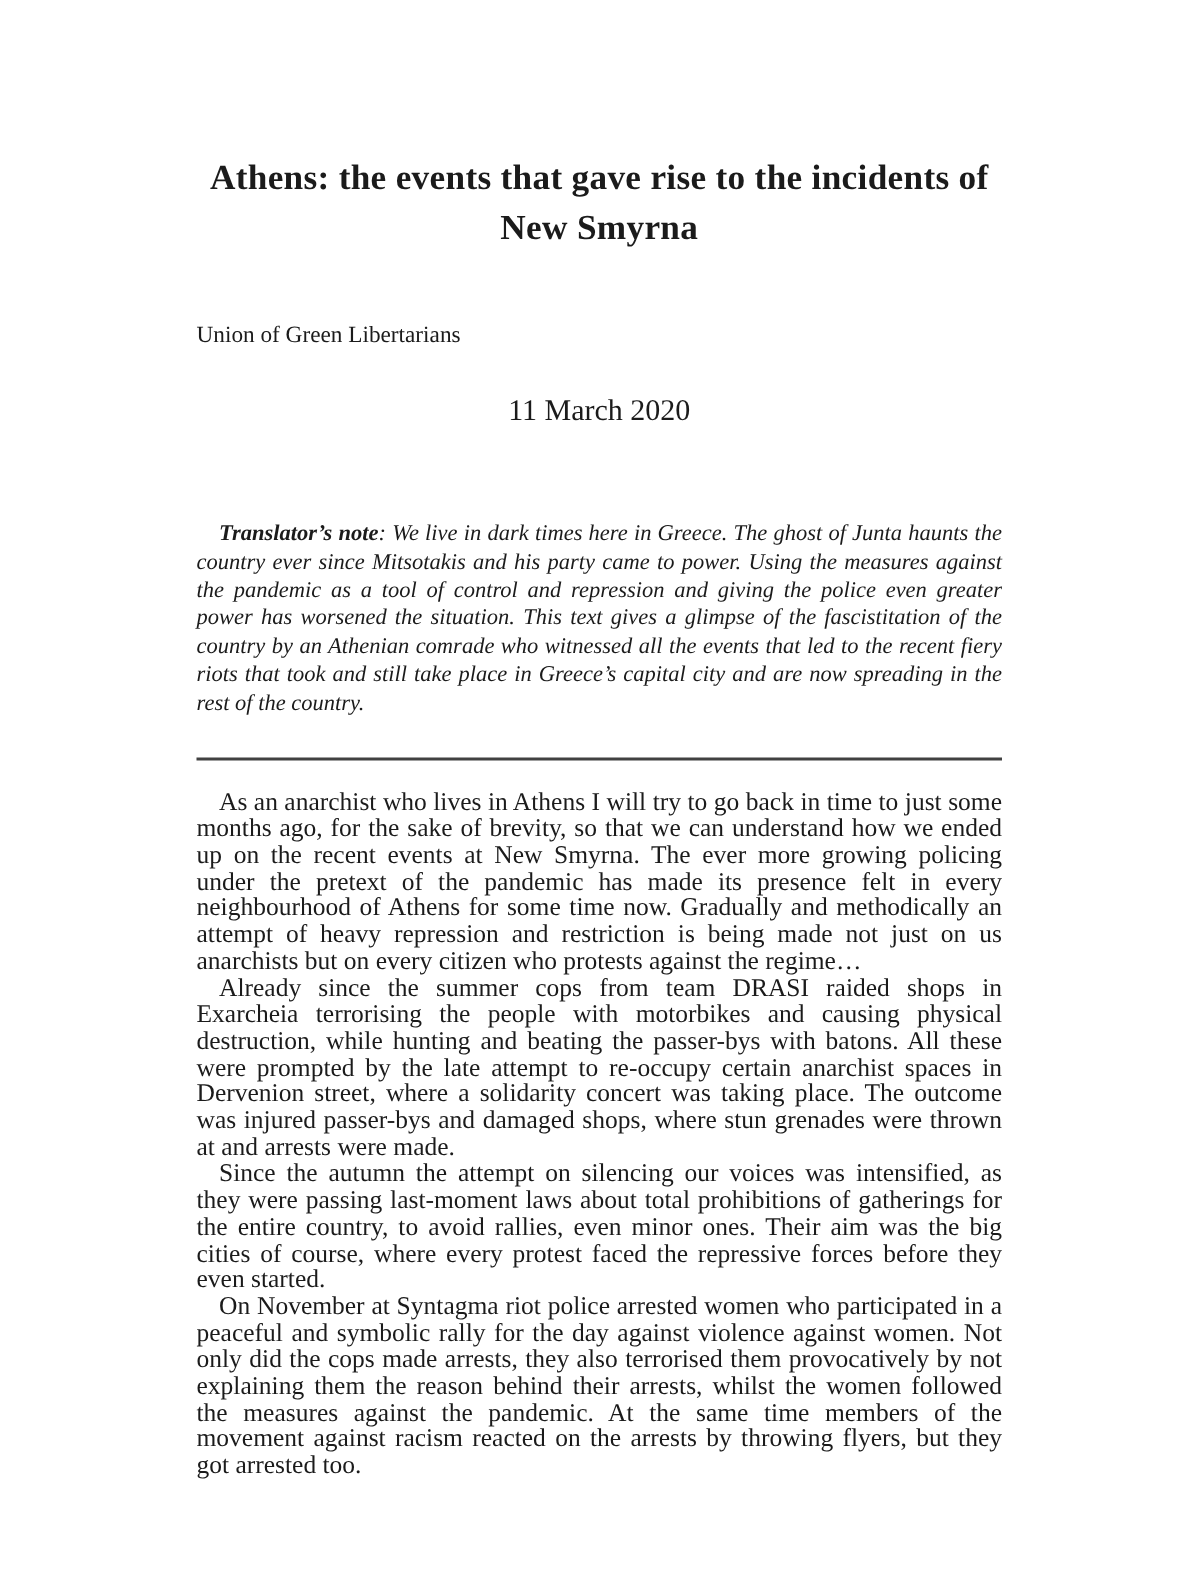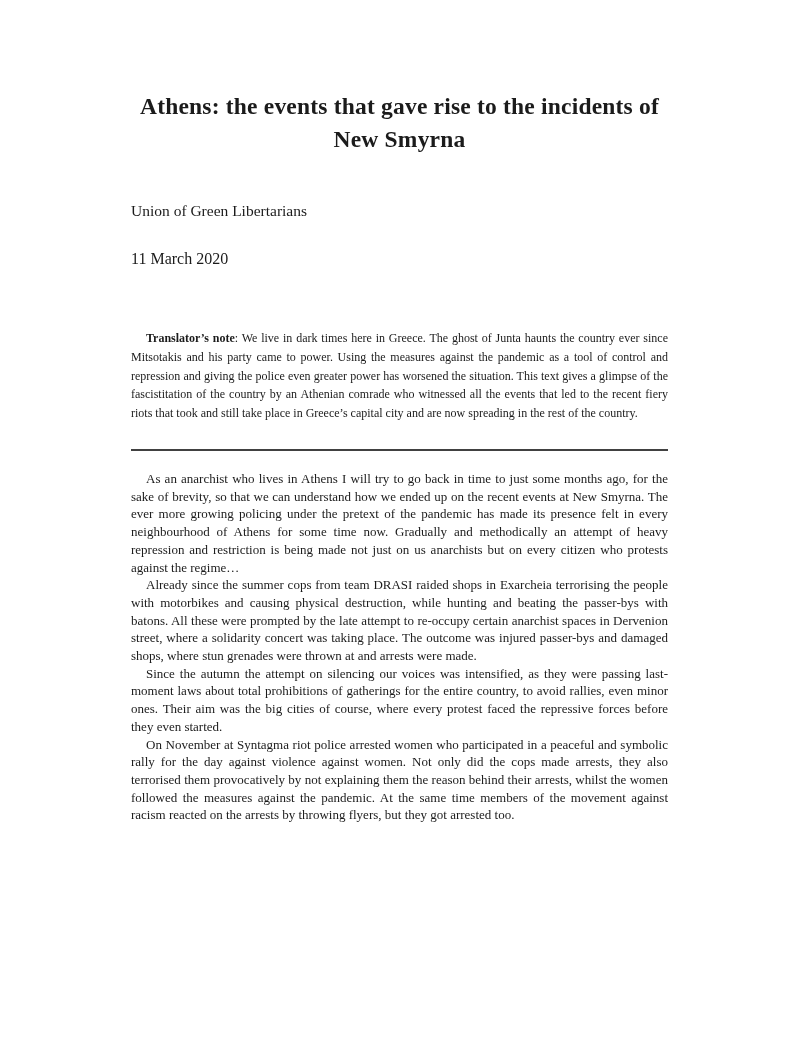--- a/index.html
+++ b/index.html
@@ -11,62 +11,63 @@
     position: relative;
     width: 799px;
     height: 1064px;
     background: #ffffff;
     color: #1b1b1b;
     font-family: "Liberation Serif", "DejaVu Serif", serif;
     overflow: hidden;
   }
   .content {
     width: 537px;
-    margin: 0 auto;
+    margin: 13px auto;
     padding-top: 90px;
   }
   .doc-title {
     margin: 0;
     font-size: 23.5px;
     line-height: 33px;
     font-weight: 700;
     text-align: center;
     letter-spacing: 0.2px;
   }
   .doc-author {
     margin: 46px 0 0 0;
     font-size: 15.5px;
   }
   .doc-date {
     margin: 30px 0 0 0;
-    font-size: 16px;
-    text-align: left;
+    font-size: 20px;
+    text-align: center;
   }
   .translator-note {
     margin: 61px 0 0 0;
-    font-size: 12px;
+    font-style: italic;
+    font-size: 15px;
     line-height: 18.8px;
     text-align: justify;
     text-indent: 15px;
   }
   .translator-note .note-label {
     font-weight: 700;
   }
   .divider {
     margin: 26px 0 0 0;
     border: none;
     border-top: 2px solid #414141;
     height: 0;
   }
   .doc-body {
     margin-top: 19px;
   }
   .doc-body p {
     margin: 0;
-    font-size: 13px;
+    font-size: 17px;
     line-height: 17.7px;
     text-align: justify;
     text-indent: 15px;
   }
 </style>
 </head>
 <body>
 
 <div class="page">
   <div class="content">

